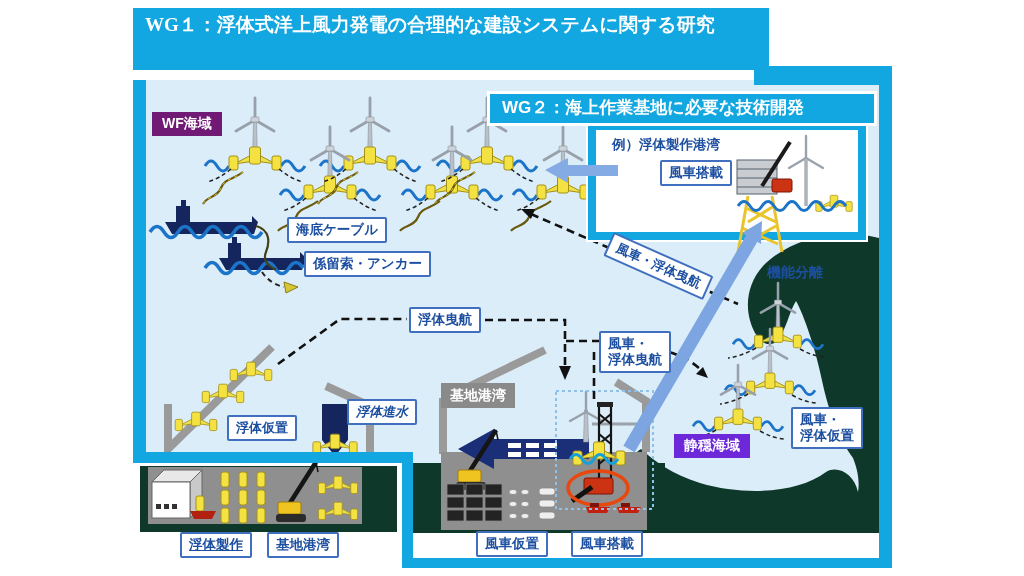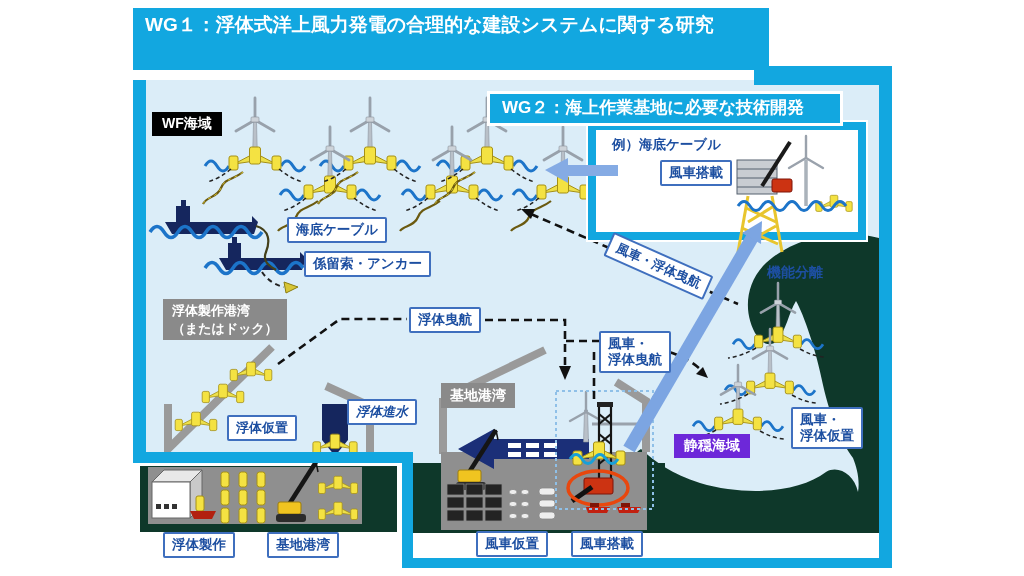--- a/index.html
+++ b/index.html
@@ -310,39 +310,35 @@
     <g fill="#85ABE4">
       <rect x="566" y="165" width="52" height="11"></rect>
       <polygon points="545,170 568,158 568,183"></polygon>
     </g>
     <g>
       <line x1="629" y1="449" x2="752" y2="238" stroke="#7CA5E2" stroke-width="13"></line>
       <polygon points="762,221 761,244 742,233" fill="#7CA5E2"></polygon>
     </g>
   </svg>
 
-  <div class="hdr" style="left:133px;top:8px;width:636px;height:62px;font-size:19px;line-height:29px;padding:2px 0 0 12px;box-sizing:border-box;z-index:5;">
+  <div class="hdr" style="left:133px;top:8px;width:636px;height:62px;font-size:19px;line-height:29px;padding:2px 0 0 12px;box-sizing:border-box;z-index:5;font-family:Liberation Serif, serif;">
     <div>WG１：浮体式洋上風力発電の合理的な建設システムに関する研究</div>
   </div>
 
-  <div class="hdr" style="left:487px;top:91px;width:356px;height:35px;font-size:17px;line-height:28px;padding-left:12px;
+  <div class="hdr" style="left:487px;top:91px;width:390px;height:35px;font-size:17px;line-height:28px;padding-left:12px;
               border:3px solid #fff;box-sizing:border-box;z-index:5;">WG２：海上作業基地に必要な技術開発</div>
 
-  <div class="txt" style="left:612px;top:136px;font-size:13.5px;">例）海底ケーブル</div>
+  <div class="txt" style="left:612px;top:136px;font-size:13.5px;">例）浮体製作港湾</div>
   <div class="lbl" style="left:660px;top:160px;">風車搭載</div>
 
-  <div class="zlbl" style="left:152px;top:112px;background:#000000;">WF海域</div>
+  <div class="zlbl" style="left:152px;top:112px;background:#701a75;">WF海域</div>
 
   <div class="lbl" style="left:287px;top:217px;">海底ケーブル</div>
   <div class="lbl" style="left:304px;top:251px;">係留索・アンカー</div>
 
-  <div class="glbl" style="left:163px;top:299px;">
-    <div>浮体製作港湾</div>
-    <div>（またはドック）</div>
-  </div>
 
   <div class="lbl" style="left:409px;top:307px;">浮体曳航</div>
   <div class="lbl" style="left:227px;top:415px;font-size:13px;">浮体仮置</div>
   <div class="lbl" style="left:347px;top:399px;font-size:13px;font-style:italic;">浮体進水</div>
 
   <div class="glbl" style="left:441px;top:347px;font-size:14px;margin-top:36px;">基地港湾</div>
 
   <div class="lbl" style="left:599px;top:331px;">
     <div>風車・</div>
     <div>浮体曳航</div>
@@ -354,16 +350,16 @@
 
   <div class="zlbl" style="left:674px;top:434px;background:#6d28d9;">静穏海域</div>
 
   <div class="lbl" style="left:791px;top:407px;">
     <div>風車・</div>
     <div>浮体仮置</div>
   </div>
 
   <div class="lbl" style="left:476px;top:531px;">風車仮置</div>
   <div class="lbl" style="left:571px;top:531px;">風車搭載</div>
-  <div class="lbl" style="left:163px;top:532px;">浮体製作</div>
+  <div class="lbl" style="left:180px;top:532px;text-decoration:underline;">浮体製作</div>
   <div class="lbl" style="left:267px;top:532px;">基地港湾</div>
 
 </div>
 
 </body></html>

